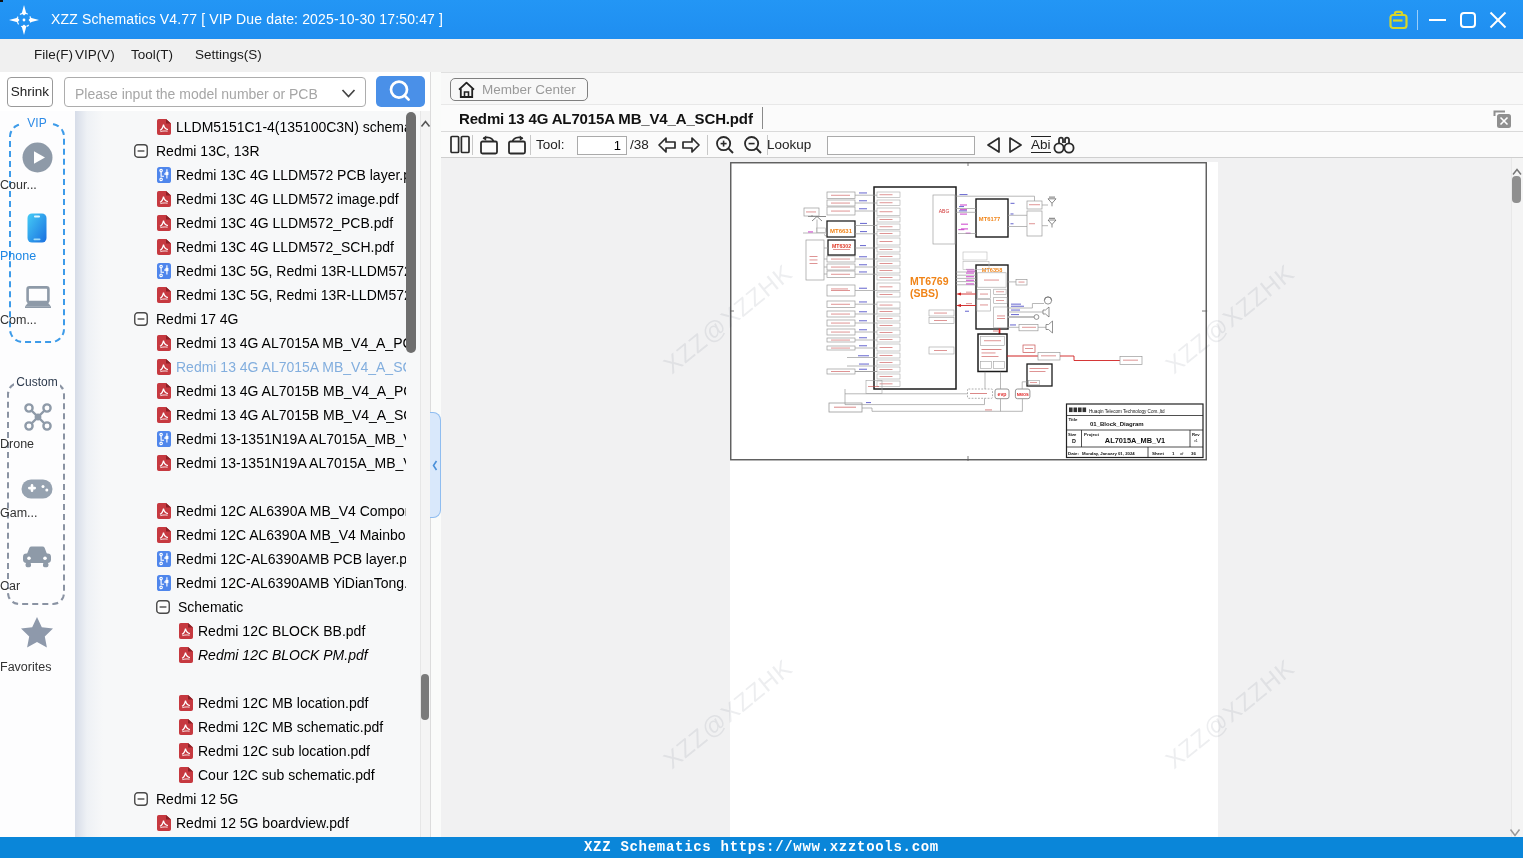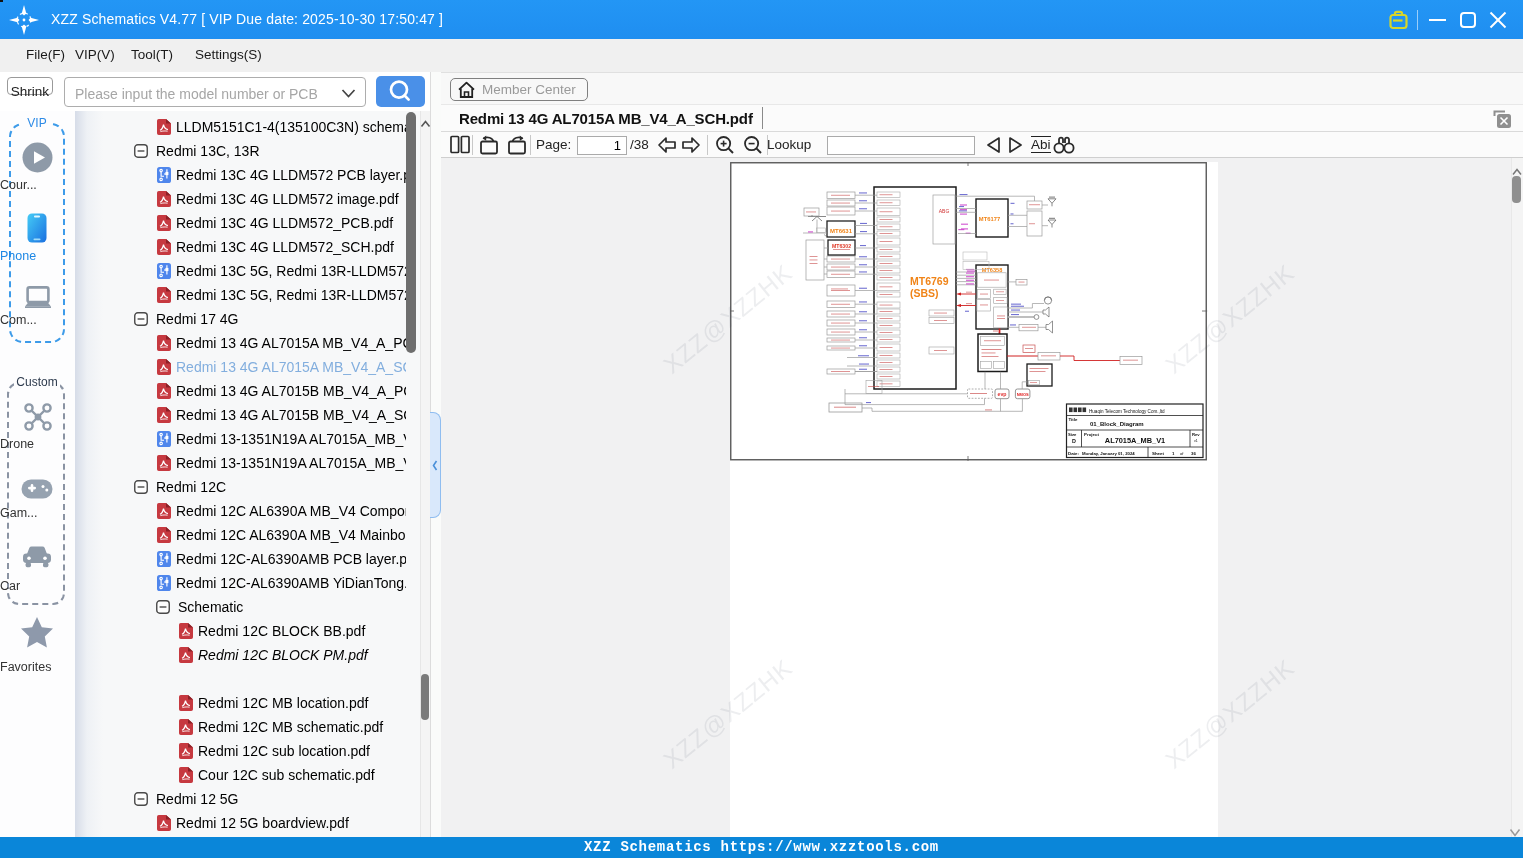--- a/index.html
+++ b/index.html
@@ -6,21 +6,21 @@
 #app{position:relative;width:1523px;height:858px;}
 .abs{position:absolute;}
 
 #titlebar{left:0;top:0;width:1523px;height:39px;background:linear-gradient(180deg,#2396f5 0%,#1f8ef0 100%);}
 #title-text{left:51px;top:11px;color:#fff;font-size:14px;letter-spacing:.15px;}
 
 #menubar{left:0;top:39px;width:1523px;height:33px;background:#f0f0f0;}
 .menuitem{position:absolute;top:8px;font-size:13.5px;color:#1a1a1a;}
 
 #searchrow{left:0;top:72px;width:441px;height:39px;background:#fff;}
-#shrinkbtn{left:7px;top:5px;width:46px;height:18px;border:1px solid #9a9a9a;border-radius:4px;background:#fff;font-size:13.5px;color:#222;line-height:28px;text-align:center;}
+#shrinkbtn{left:7px;top:5px;width:46px;height:30px;border:1px solid #9a9a9a;border-radius:4px;background:#fff;font-size:13.5px;color:#222;line-height:28px;text-align:center;}
 #searchinput{left:64px;top:5px;width:302px;height:30px;border:1px solid #adadad;border-radius:4px;background:#fff;}
 #placeholder{left:10px;top:8px;font-size:14px;color:#a6a6a6;}
 
 #searchbtn{left:376px;top:4px;width:49px;height:31px;background:#4a90e8;border-radius:5px;}
 
 #rail{left:0;top:111px;width:75px;height:726px;background:#fdfdfe;}
 .rail-label{position:absolute;width:91px;text-align:left;font-size:12.5px;color:#333;}
 #vipbox{left:9px;top:12px;width:56px;height:220px;border:2px dashed #3d9be9;border-radius:14px;}
 #viplabel{left:22px;top:5px;width:30px;text-align:center;font-size:12px;color:#2e8be6;background:#fdfdfe;}
 #custombox{left:7px;top:271px;width:58px;height:223px;border:2px dashed #8a93a3;border-radius:12px;}
@@ -86,21 +86,21 @@
 <div class="abs" style="left:1429px;top:18.5px;width:17px;height:2.4px;background:#fff;"></div>
 <div class="abs" style="left:1460px;top:12px;width:16px;height:16px;border:2px solid #fff;border-radius:4px;"></div>
 <div class="abs" style="left:1489px;top:11px;"><svg width="18" height="18" viewBox="0 0 18 18">
         <g stroke="#fff" stroke-width="1.9">
           <line x1="1.5" y1="1.5" x2="16.5" y2="16.5"></line>
           <line x1="16.5" y1="1.5" x2="1.5" y2="16.5"></line>
         </g>
       </svg></div>
 
 <div class="abs" id="menubar">
-<span class="menuitem" style="left:26px;">File(F)</span>
+<span class="menuitem" style="left:34px;">File(F)</span>
 <span class="menuitem" style="left:75px;">VIP(V)</span>
 <span class="menuitem" style="left:131px;">Tool(T)</span>
 <span class="menuitem" style="left:195px;">Settings(S)</span>
 </div>
 
 <div class="abs" id="searchrow">
 <div class="abs" id="shrinkbtn">Shrink</div>
 <div class="abs" id="searchinput">
         <div class="abs" id="placeholder">Please input the model number or PCB</div>
         <svg style="position:absolute;left:276px;top:11px;" width="15" height="9" viewBox="0 0 15 9">
@@ -271,24 +271,20 @@
           <circle cx="4.1" cy="3.6" r="1.25" fill="none" stroke="#fff" stroke-width="1.1"></circle>
           <circle cx="4.1" cy="12.4" r="1.25" fill="none" stroke="#fff" stroke-width="1.1"></circle>
           <rect x="8.4" y="4.9" width="3" height="3.2" fill="#fff"></rect>
         </svg><span>Redmi 13-1351N19A AL7015A_MB_V4</span></div>
 <div class="trow" style="left:82px;top:340px;width:249px;"><svg class="ticon" width="14" height="16" viewBox="0 0 14 16">
           <path d="M1.8 0 H9 L14 4.6 V14.2 A1.8 1.8 0 0 1 12.2 16 H1.8 A1.8 1.8 0 0 1 0 14.2 V1.8 A1.8 1.8 0 0 1 1.8 0 Z" fill="#c63940"></path>
           <path d="M9 0 L14 4.6 H9 Z" fill="#8d2127"></path>
           <path d="M3 11.2 C4.8 10.4 6.1 7.8 6.5 5.6 C6.9 7.7 8.4 10 10.9 10.6" fill="none" stroke="#fff" stroke-width="1.25"></path>
           <path d="M3.4 12.6 C5.4 11.9 8.6 11.8 10.6 12.2" fill="none" stroke="#fff" stroke-width="1.0" opacity="0.85"></path>
         </svg><span>Redmi 13-1351N19A AL7015A_MB_V4</span></div>
-<div class="trow" style="left:59px;top:364px;width:272px;"><svg class="ticon" width="14" height="14" viewBox="0 0 14 14" style="margin-top:-2px;">
-          <rect x="0.75" y="0.75" width="12.5" height="12.5" rx="3" fill="#fdfdfd" stroke="#4a4a4a" stroke-width="1.4"></rect>
-          <line x1="3.6" y1="7" x2="10.4" y2="7" stroke="#4a4a4a" stroke-width="1.4"></line>
-        </svg><span>Redmi 12C</span></div>
 <div class="trow" style="left:82px;top:388px;width:249px;"><svg class="ticon" width="14" height="16" viewBox="0 0 14 16">
           <path d="M1.8 0 H9 L14 4.6 V14.2 A1.8 1.8 0 0 1 12.2 16 H1.8 A1.8 1.8 0 0 1 0 14.2 V1.8 A1.8 1.8 0 0 1 1.8 0 Z" fill="#c63940"></path>
           <path d="M9 0 L14 4.6 H9 Z" fill="#8d2127"></path>
           <path d="M3 11.2 C4.8 10.4 6.1 7.8 6.5 5.6 C6.9 7.7 8.4 10 10.9 10.6" fill="none" stroke="#fff" stroke-width="1.25"></path>
           <path d="M3.4 12.6 C5.4 11.9 8.6 11.8 10.6 12.2" fill="none" stroke="#fff" stroke-width="1.0" opacity="0.85"></path>
         </svg><span>Redmi 12C AL6390A MB_V4 Component.pdf</span></div>
 <div class="trow" style="left:82px;top:412px;width:249px;"><svg class="ticon" width="14" height="16" viewBox="0 0 14 16">
           <path d="M1.8 0 H9 L14 4.6 V14.2 A1.8 1.8 0 0 1 12.2 16 H1.8 A1.8 1.8 0 0 1 0 14.2 V1.8 A1.8 1.8 0 0 1 1.8 0 Z" fill="#c63940"></path>
           <path d="M9 0 L14 4.6 H9 Z" fill="#8d2127"></path>
           <path d="M3 11.2 C4.8 10.4 6.1 7.8 6.5 5.6 C6.9 7.7 8.4 10 10.9 10.6" fill="none" stroke="#fff" stroke-width="1.25"></path>
@@ -411,21 +407,21 @@
           <rect x="2" y="6.5" width="16" height="12" rx="1.5" fill="none" stroke="#2a2a2a" stroke-width="1.8"></rect>
           <path d="M14.5 6.5 A6.5 5 0 0 0 4.5 3.2" fill="none" stroke="#2a2a2a" stroke-width="1.8"></path>
           <path d="M7.2 0.6 L3.6 3.4 L7.2 5.8 Z" fill="#2a2a2a"></path>
         </svg></div>
   <div class="abs" style="left:66px;top:3px;"><svg width="20" height="20" viewBox="0 0 20 20">
           <rect x="2" y="6.5" width="16" height="12" rx="1.5" fill="none" stroke="#2a2a2a" stroke-width="1.8"></rect>
           <path d="M5.5 6.5 A6.5 5 0 0 1 15.5 3.2" fill="none" stroke="#2a2a2a" stroke-width="1.8"></path>
           <path d="M12.8 0.6 L16.4 3.4 L12.8 5.8 Z" fill="#2a2a2a"></path>
         </svg></div>
   <div class="tsep" style="left:89px;"></div>
-  <div class="tlabel" style="left:95px;">Page:</div>
+  <div class="tlabel" style="left:95px;">Tool:</div>
   <div class="abs" id="pageinput">1</div>
   <div class="tlabel" style="left:189px;">/38</div>
   <div class="abs" style="left:216px;top:4px;"><svg width="20" height="18" viewBox="0 0 20 18">
           <path d="M9 2 L2 9 L9 16 V12 H18 V6 H9 Z" fill="none" stroke="#2a2a2a" stroke-width="1.7" stroke-linejoin="round"></path>
         </svg></div>
   <div class="abs" style="left:240px;top:4px;"><svg width="20" height="18" viewBox="0 0 20 18">
           <path d="M11 2 L18 9 L11 16 V12 H2 V6 H11 Z" fill="none" stroke="#2a2a2a" stroke-width="1.7" stroke-linejoin="round"></path>
         </svg></div>
   <div class="tsep" style="left:266px;"></div>
   <div class="abs" style="left:274px;top:3px;"><svg width="20" height="20" viewBox="0 0 20 20">

